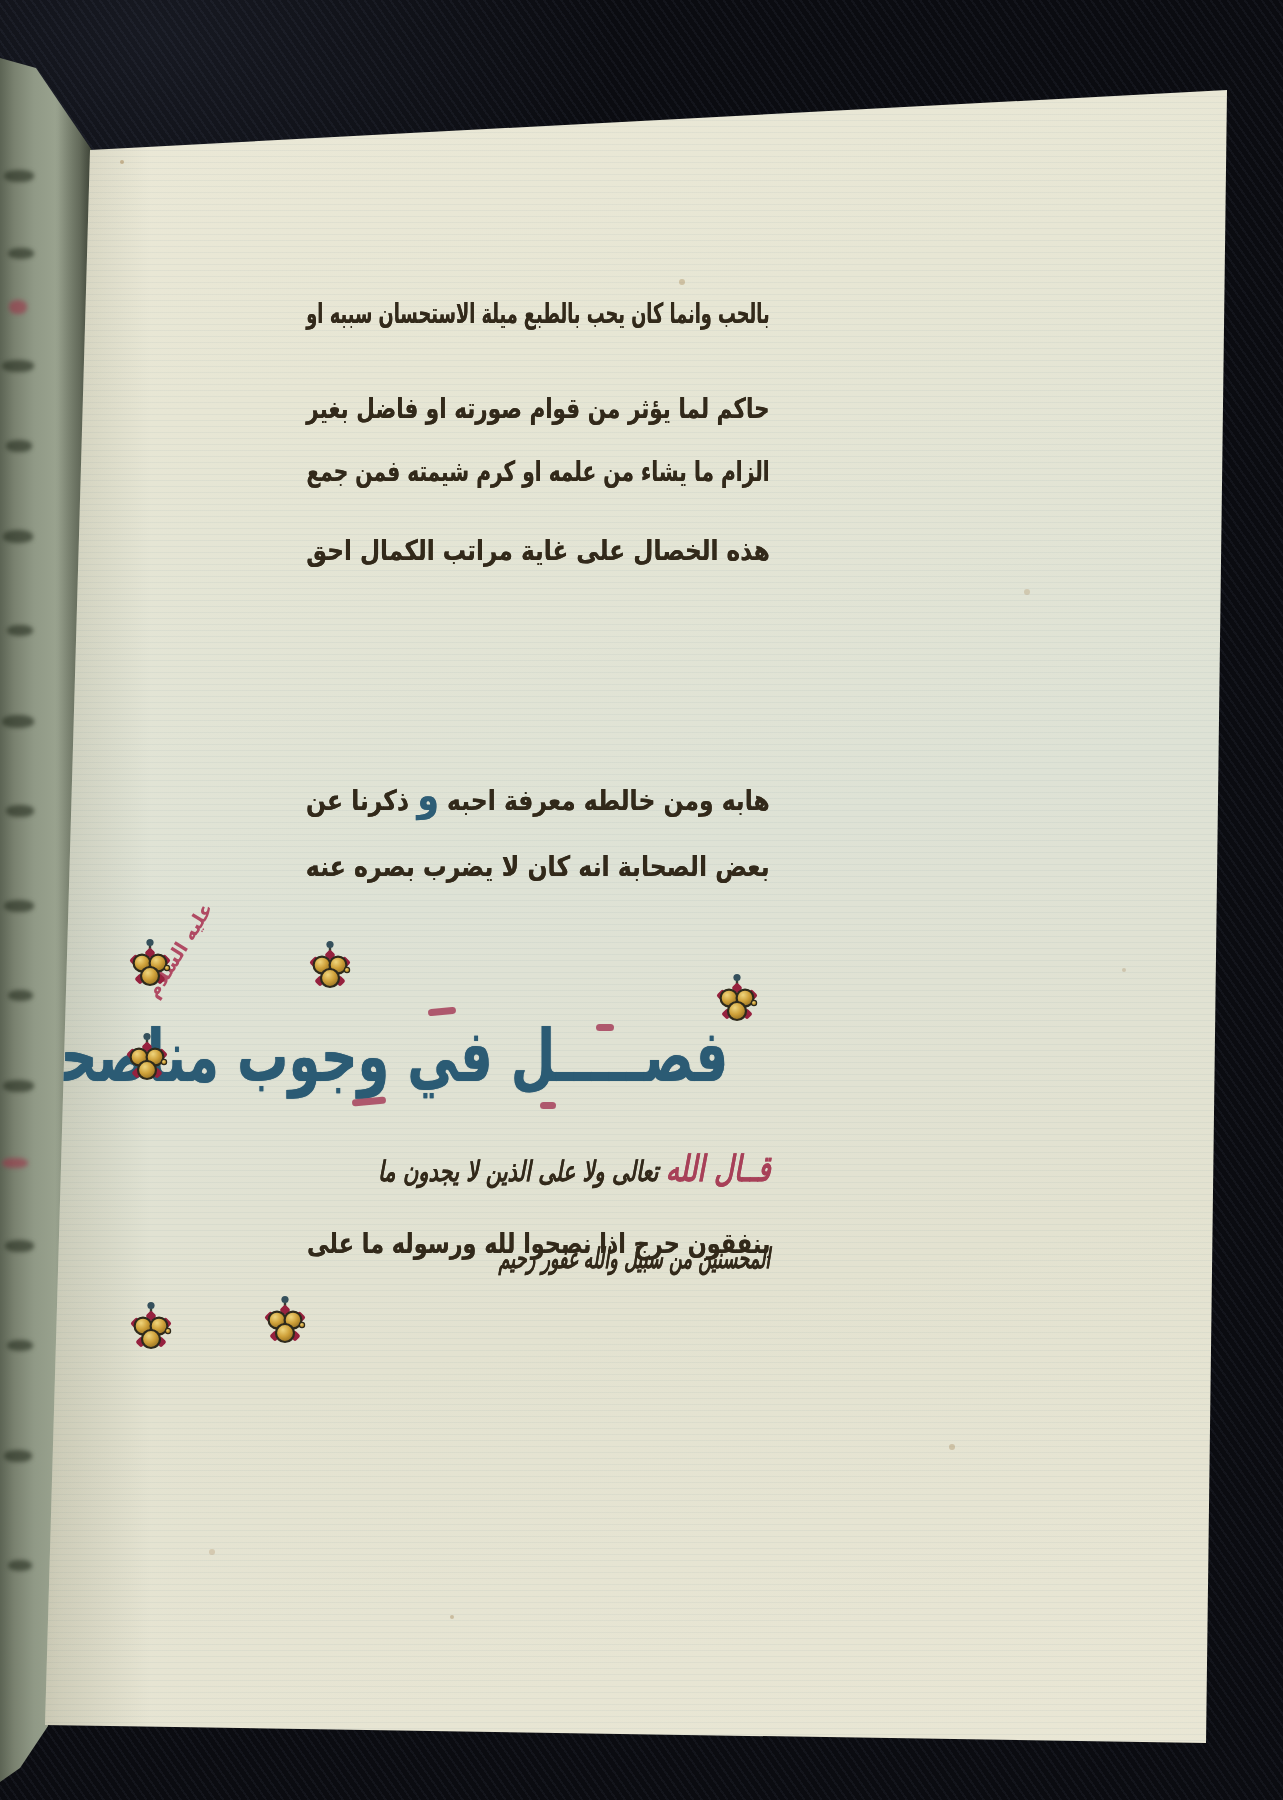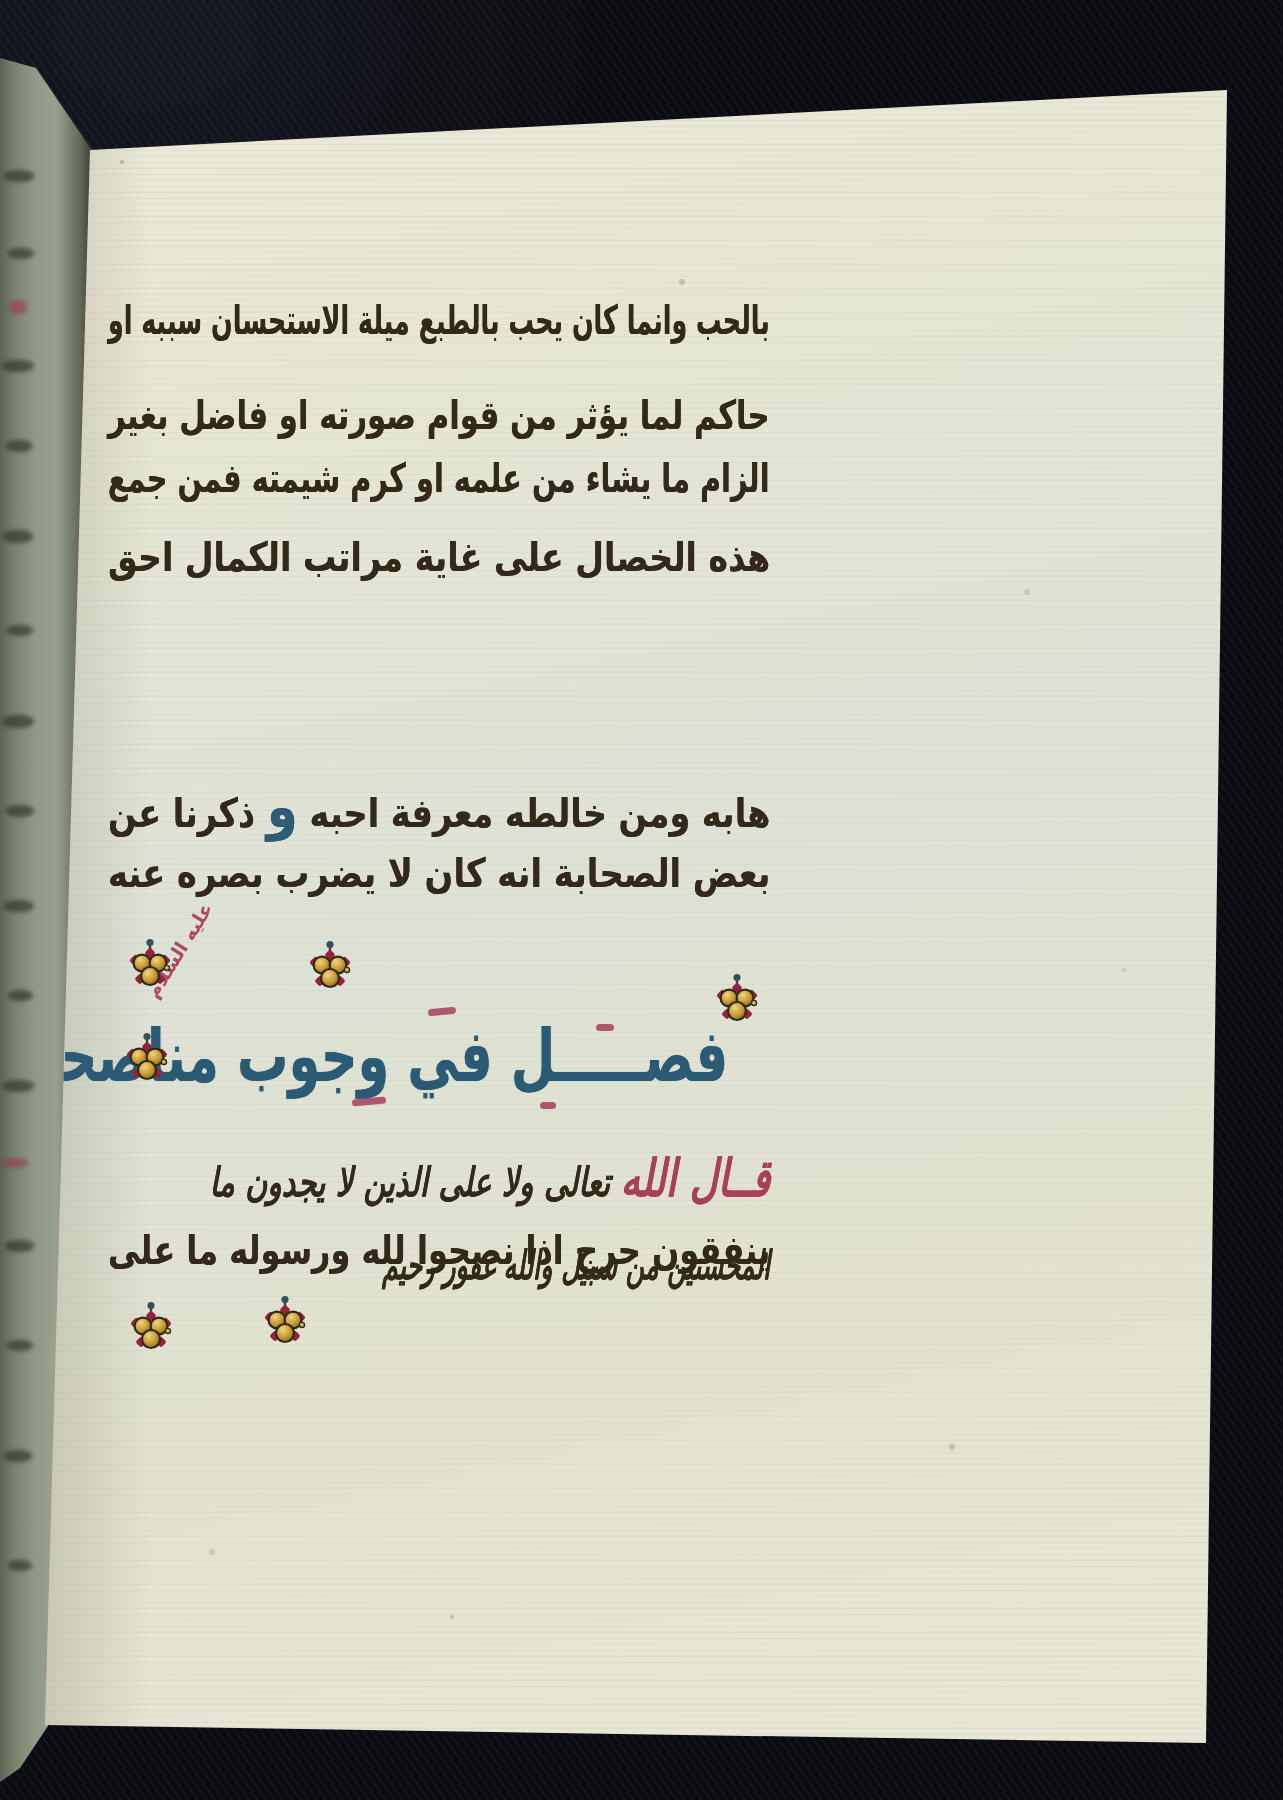--- a/index.html
+++ b/index.html
@@ -24,21 +24,21 @@
       repeating-linear-gradient(180deg, rgba(120,148,158,.085) 0 1px, rgba(0,0,0,0) 1px 6px),
       linear-gradient(168deg,#ece9d7 0%,#e7e6d4 22%,#dee2d5 48%,#e3e2d0 70%,#eae7d5 100%);}
   .foxing{position:absolute;left:120px;top:160px;width:4px;height:4px;border-radius:50%;
     background:rgba(150,105,45,.40);
     box-shadow:560px 120px 0 1px rgba(150,105,45,.30), 680px -85px 0 0 rgba(130,90,40,.40),
       905px 430px 0 1px rgba(150,105,45,.22), 160px 905px 0 0 rgba(150,105,45,.28),
       830px 1285px 0 1px rgba(140,95,40,.26), 1002px 808px 0 0 rgba(140,95,40,.22),
       330px 1455px 0 0 rgba(140,95,40,.30), 90px 1390px 0 1px rgba(150,100,45,.20);}
   
   .line{position:absolute;right:513px;width:662px;height:58px;white-space:nowrap;
-    font-weight:700;font-size:40px;color:#32291a;text-align:right;
+    font-weight:700;font-size:28px;color:#32291a;text-align:right;
     text-shadow:0 0 .6px rgba(40,30,15,.8);}
   .line .fit{display:inline-block;transform-origin:100% 50%;}
   .l1{top:297px}.l2{top:392px}.l3{top:455px}.l4{top:534px}.l5{top:613px}
   .l6{top:692px}.l7{top:771px}.l8{top:850px}
   .l9{top:942px;width:410px;}
   .l10{top:1148px;height:66px;font-style:italic;}
   .l11{top:1227px}
   .l12{top:1242px;width:462px;font-style:italic;}
   .rubric{color:#a84058;text-shadow:0 0 .6px rgba(150,50,75,.8);}
   .l10 .rubric{font-size:1.28em;}

